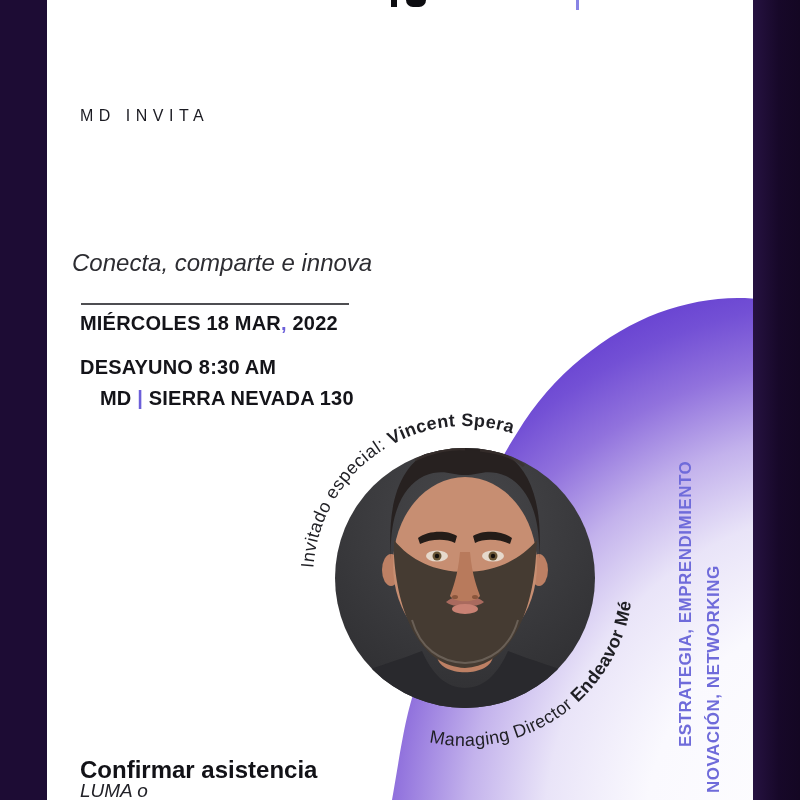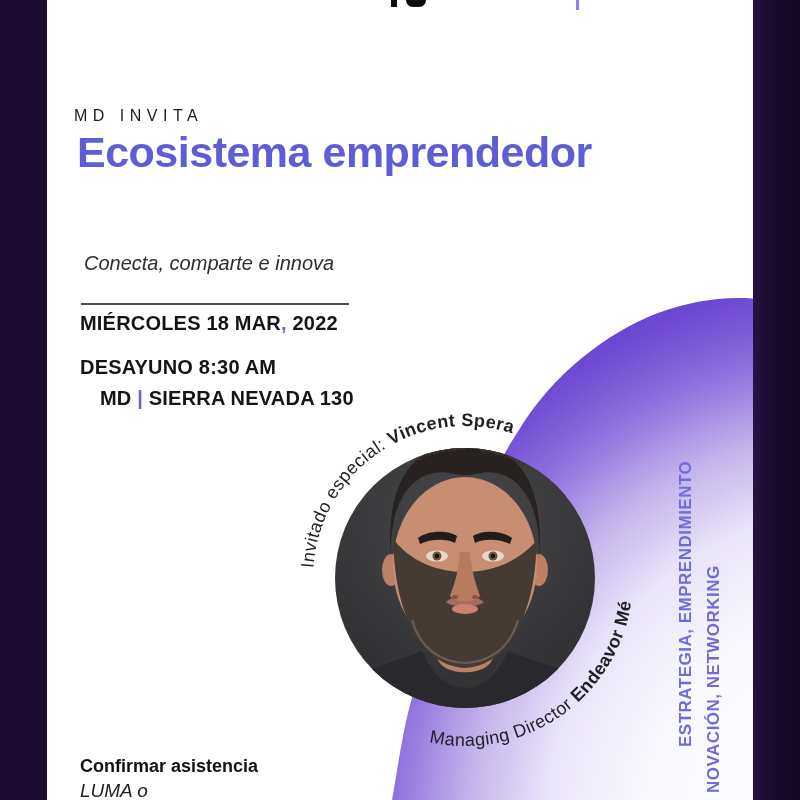--- a/index.html
+++ b/index.html
@@ -11,40 +11,40 @@
   .abs{position:absolute;}
   
   .border-left{left:0;top:0;width:47px;height:800px;background:#1d0c34;}
   .border-right{left:753px;top:0;width:47px;height:800px;
     background:linear-gradient(90deg,#261241 0%,#170829 55%,#140723 100%);}
   
   .frag-a{left:391px;top:0;width:6px;height:7px;background:#0d0d11;}
   .frag-b{left:406px;top:0;width:20px;height:7px;background:#0d0d11;border-radius:0 0 8px 8px;}
   .frag-c{left:576px;top:0;width:3px;height:10px;background:#8884e5;}
   
-  .kicker{left:74px;top:107px;font-size:16px;letter-spacing:5.5px;color:#1b1b22;font-weight:500;}
+  .kicker{left:80px;top:107px;font-size:16px;letter-spacing:5.5px;color:#1b1b22;font-weight:500;}
   .title{left:77px;top:129px;font-size:43px;line-height:47px;font-weight:700;color:#5d5ed6;letter-spacing:-0.5px;}
-  .intro{left:84px;top:250px;font-size:20px;line-height:26px;font-style:italic;color:#2d2d32;}
+  .intro{left:72px;top:250px;font-size:24px;line-height:26px;font-style:italic;color:#2d2d32;}
   .divider{left:81px;top:303px;width:268px;height:2px;background:#4e4e52;}
   .row{left:80px;font-size:20px;font-weight:700;color:#141419;letter-spacing:0.2px;}
   .row-date{top:312px;}
   .row-meal{top:356px;text-align:right;}
   .row-venue{top:387px;margin-left:20px;}
   .accent{color:#6c5fd9;}
   
   .scene{left:0;top:0;width:800px;height:800px;}
   .curved{font-family:"Liberation Sans",sans-serif;font-size:18px;fill:#1f1f24;letter-spacing:0.4px;}
   .curved-bold{font-weight:700;}
   
   .vert{transform:rotate(-90deg);transform-origin:0 0;white-space:nowrap;
     font-size:17px;font-weight:700;color:#6f6bda;letter-spacing:0.5px;}
   .vert-1{left:676px;top:747px;}
   .vert-2{left:704px;top:793px;}
   
-  .confirm{left:80px;top:756px;font-size:18px;font-weight:700;color:#121217;}
+  .confirm{left:80px;top:756px;font-size:24px;font-weight:700;color:#121217;}
   .platform{left:80px;top:780px;font-size:19px;font-style:italic;color:#222228;}
 </style>
 </head>
 <body>
 
 <svg class="abs scene" width="800" height="800" viewBox="0 0 800 800" aria-hidden="true">
   <defs>
     <radialGradient id="blobGrad" gradientUnits="userSpaceOnUse" cx="870" cy="830" r="560">
       <stop offset="0" stop-color="#ffffff"></stop>
       <stop offset="0.40" stop-color="#faf9fe"></stop>
@@ -133,21 +133,20 @@
 
 <div class="abs border-left"></div>
 <div class="abs border-right"></div>
 
 <div class="abs frag-a"></div>
 <div class="abs frag-b"></div>
 <div class="abs frag-c"></div>
 
 <div class="abs kicker">MD INVITA</div>
 <div class="abs title">
-  <div>Ecosistema emprendedor</div>
 </div>
 
 <div class="abs intro">
   <div>Conecta, comparte e innova</div>
 </div>
 <div class="abs divider"></div>
 
 <div class="abs row row-date"><span>MIÉRCOLES 18 MAR</span><span class="accent">,</span><span> 2022</span></div>
 <div class="abs row row-meal">DESAYUNO 8:30 AM</div>
 <div class="abs row row-venue"><span>MD </span><span class="accent">|</span><span> SIERRA NEVADA 130</span></div>

